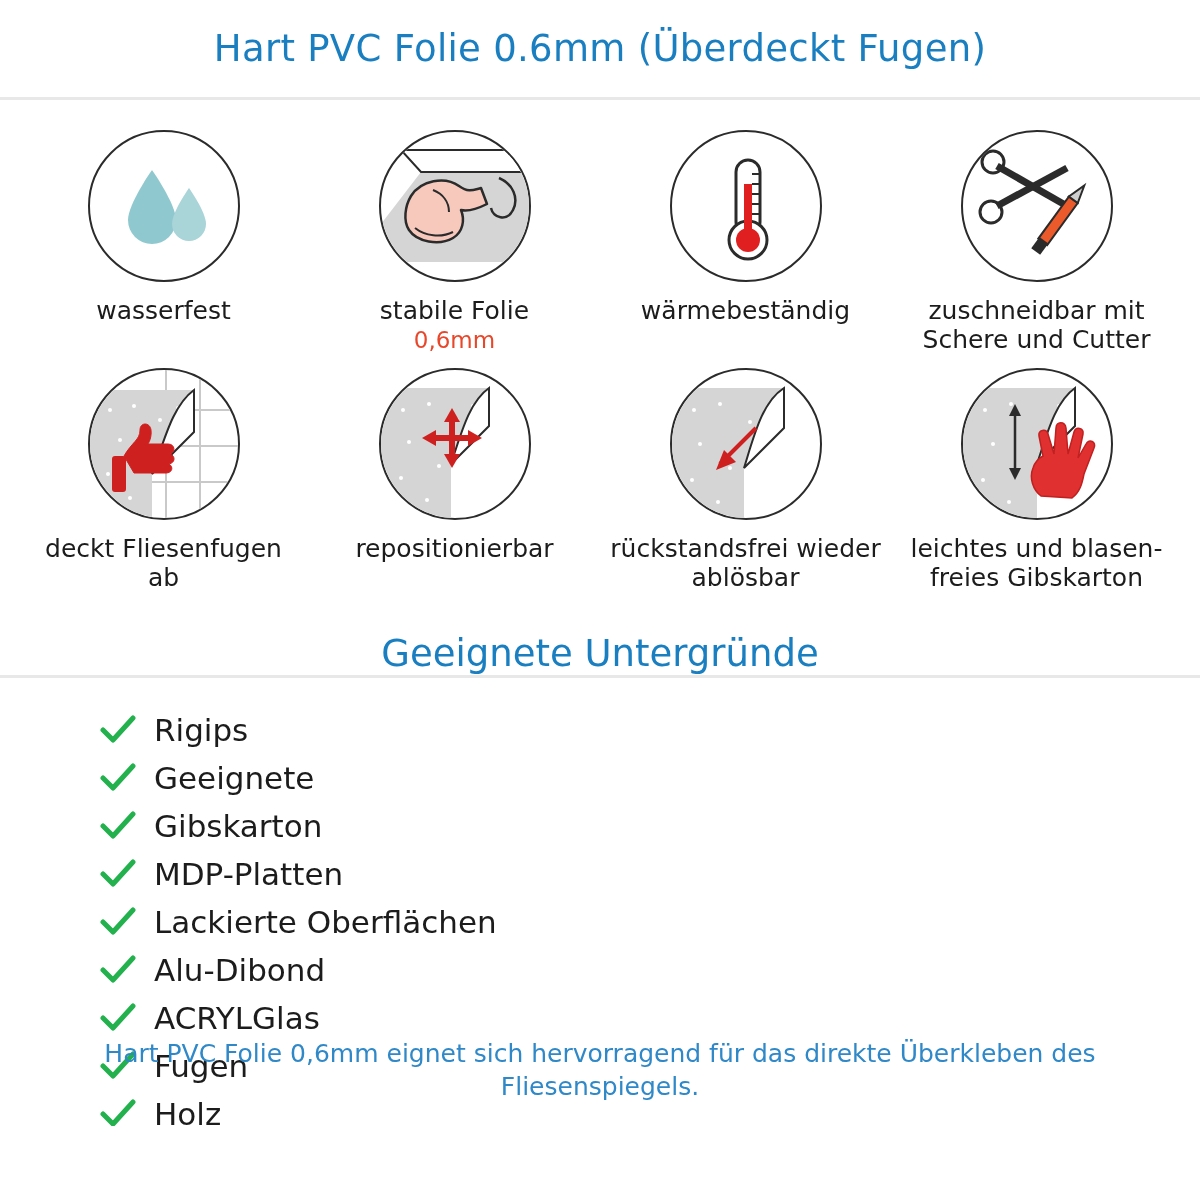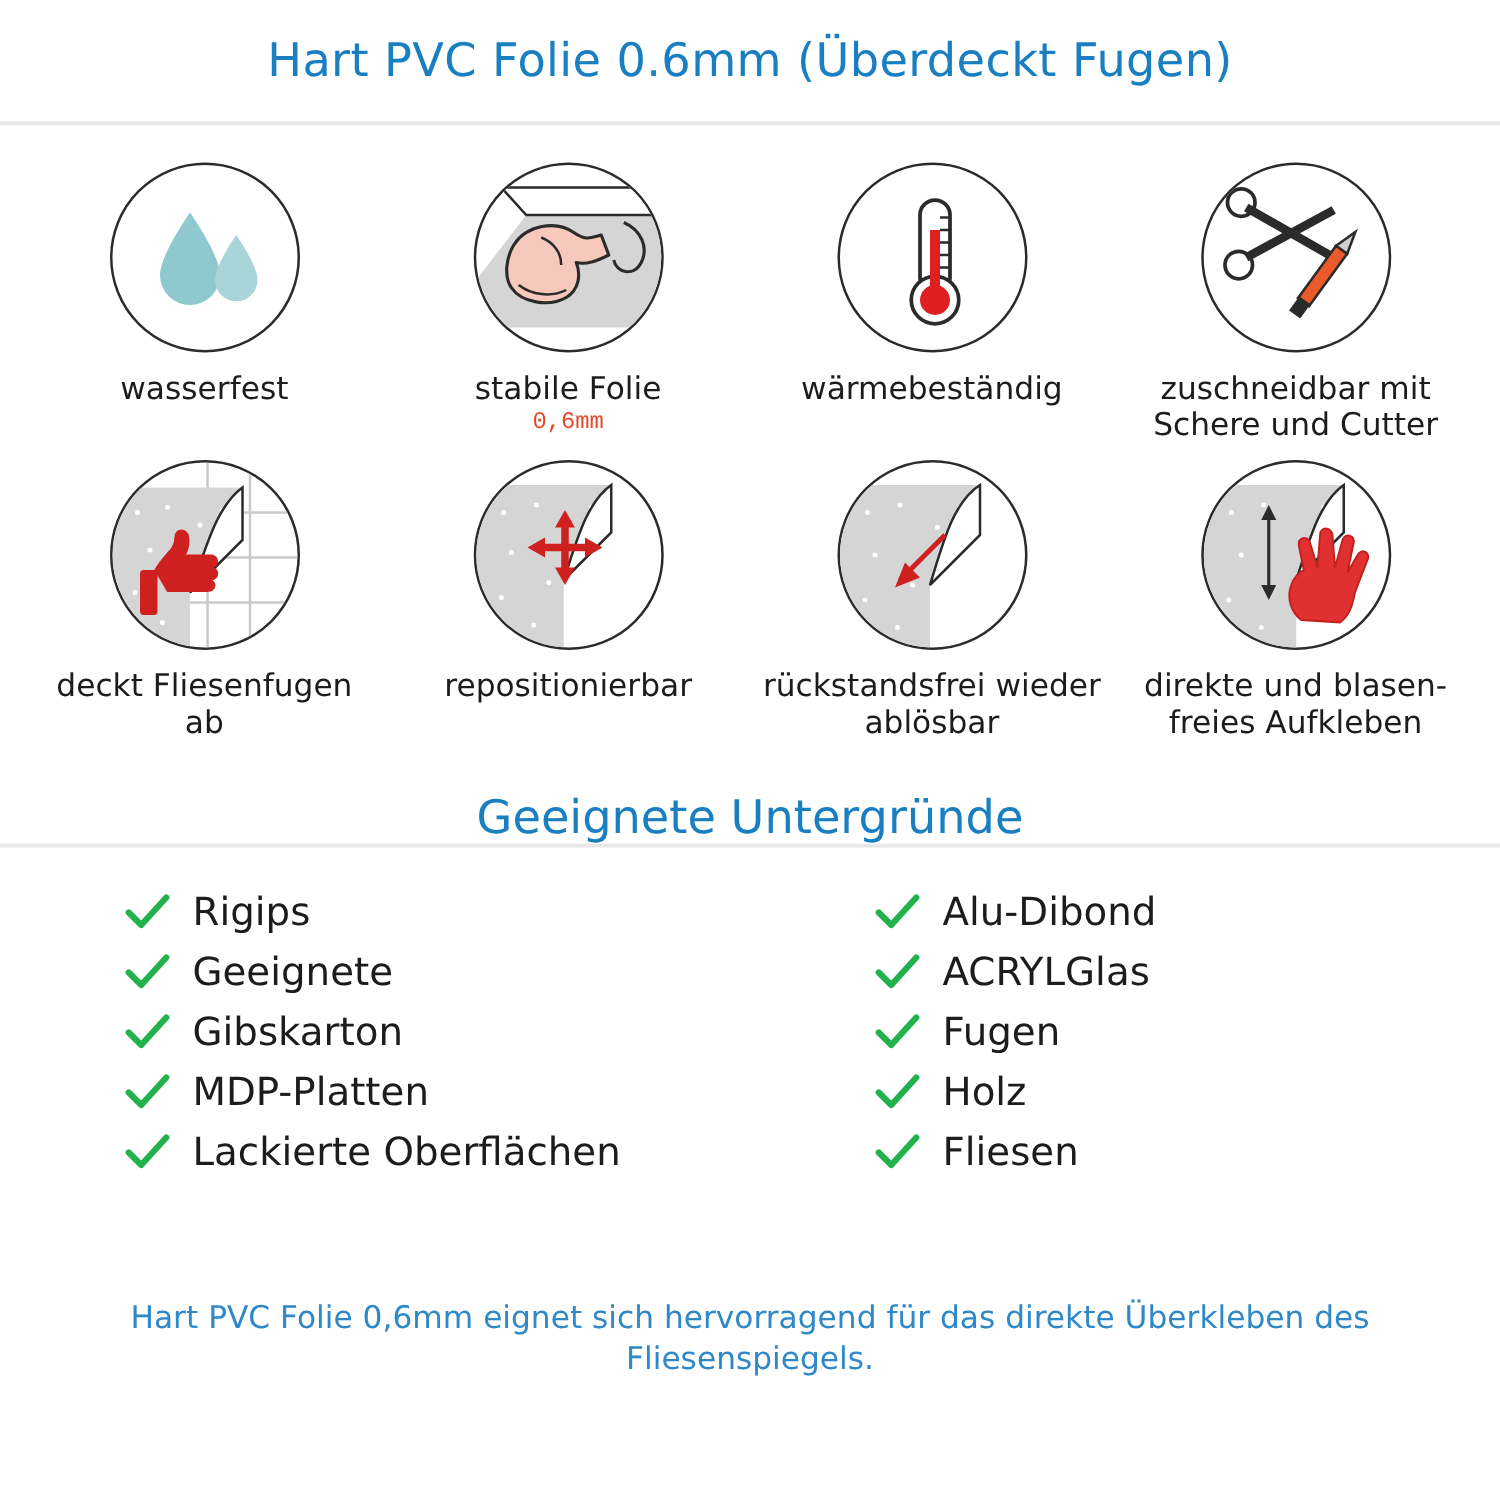--- a/index.html
+++ b/index.html
@@ -57,40 +57,39 @@
   .feature-label {
     margin-top: 14px;
     text-align: center;
     font-size: 25px;
     color: #1c1c1c;
     line-height: 1.16;
     max-width: 275px;
   }
   .feature-sub {
     text-align: center;
-    font-size: 19px;
+    font-size: 23px;
     color: #e8472a;
     line-height: 1.15;
     margin-top: 2px;
-    font-family: Liberation Mono, monospace;
   }
 
   
   .section-heading {
     margin-top: 38px;
     text-align: center;
     color: #1a7fc1;
     font-size: 37px;
     border-bottom: 3px solid #e8e8e8;
   }
 
   
   .substrates {
     display: grid;
-    grid-template-columns: 1fr 1fr;
+    grid-template-columns: 1fr;
     padding: 28px 0 0 0;
     text-align: center;
   }
   .sub-col {
     padding-left: 100px;
   }
   .sub-item {
     display: flex;
     align-items: center;
     height: 48px;
@@ -284,21 +283,21 @@
             <circle cx="96" cy="36" r="2" fill="#ffffff"></circle>
           <path d="M112 18 L112 56 L74 94 C84 64, 92 32, 112 18 Z" fill="#ffffff" stroke="#2b2b2b" stroke-width="2"></path>
           <g stroke="#2b2b2b" stroke-width="2.5" fill="none">
             <path d="M52 40 L52 104"></path>
             <path d="M52 34 L46 46 L58 46 Z" fill="#2b2b2b" stroke="none"></path>
             <path d="M52 110 L46 98 L58 98 Z" fill="#2b2b2b" stroke="none"></path>
           </g>
           <path d="M78 126 c-8 -6 -12 -18 -8 -28 c2 -6 6 -10 10 -12 l-4 -20 c-1 -6 7 -8 9 -2 l6 20 l2 -26 c0 -7 9 -7 10 0 l2 26 l6 -22 c2 -6 10 -4 9 2 l-5 24 l8 -14 c3 -6 11 -2 8 4 l-10 26 c-2 10 -4 18 -12 24 Z" fill="#e03030" stroke="#c02020" stroke-width="1.5"></path>
         </svg>
       </div>
-      <div class="feature-label">direkte und blasen-freies Aufkleben</div>
+      <div class="feature-label">leichtes und blasen-freies Gibskarton</div>
       <div class="feature-sub"></div>
     </div>
 
   </div>
 
   <div class="section-heading">Geeignete Untergründe</div>
 
   <div class="substrates">
     <div class="sub-col">
 

